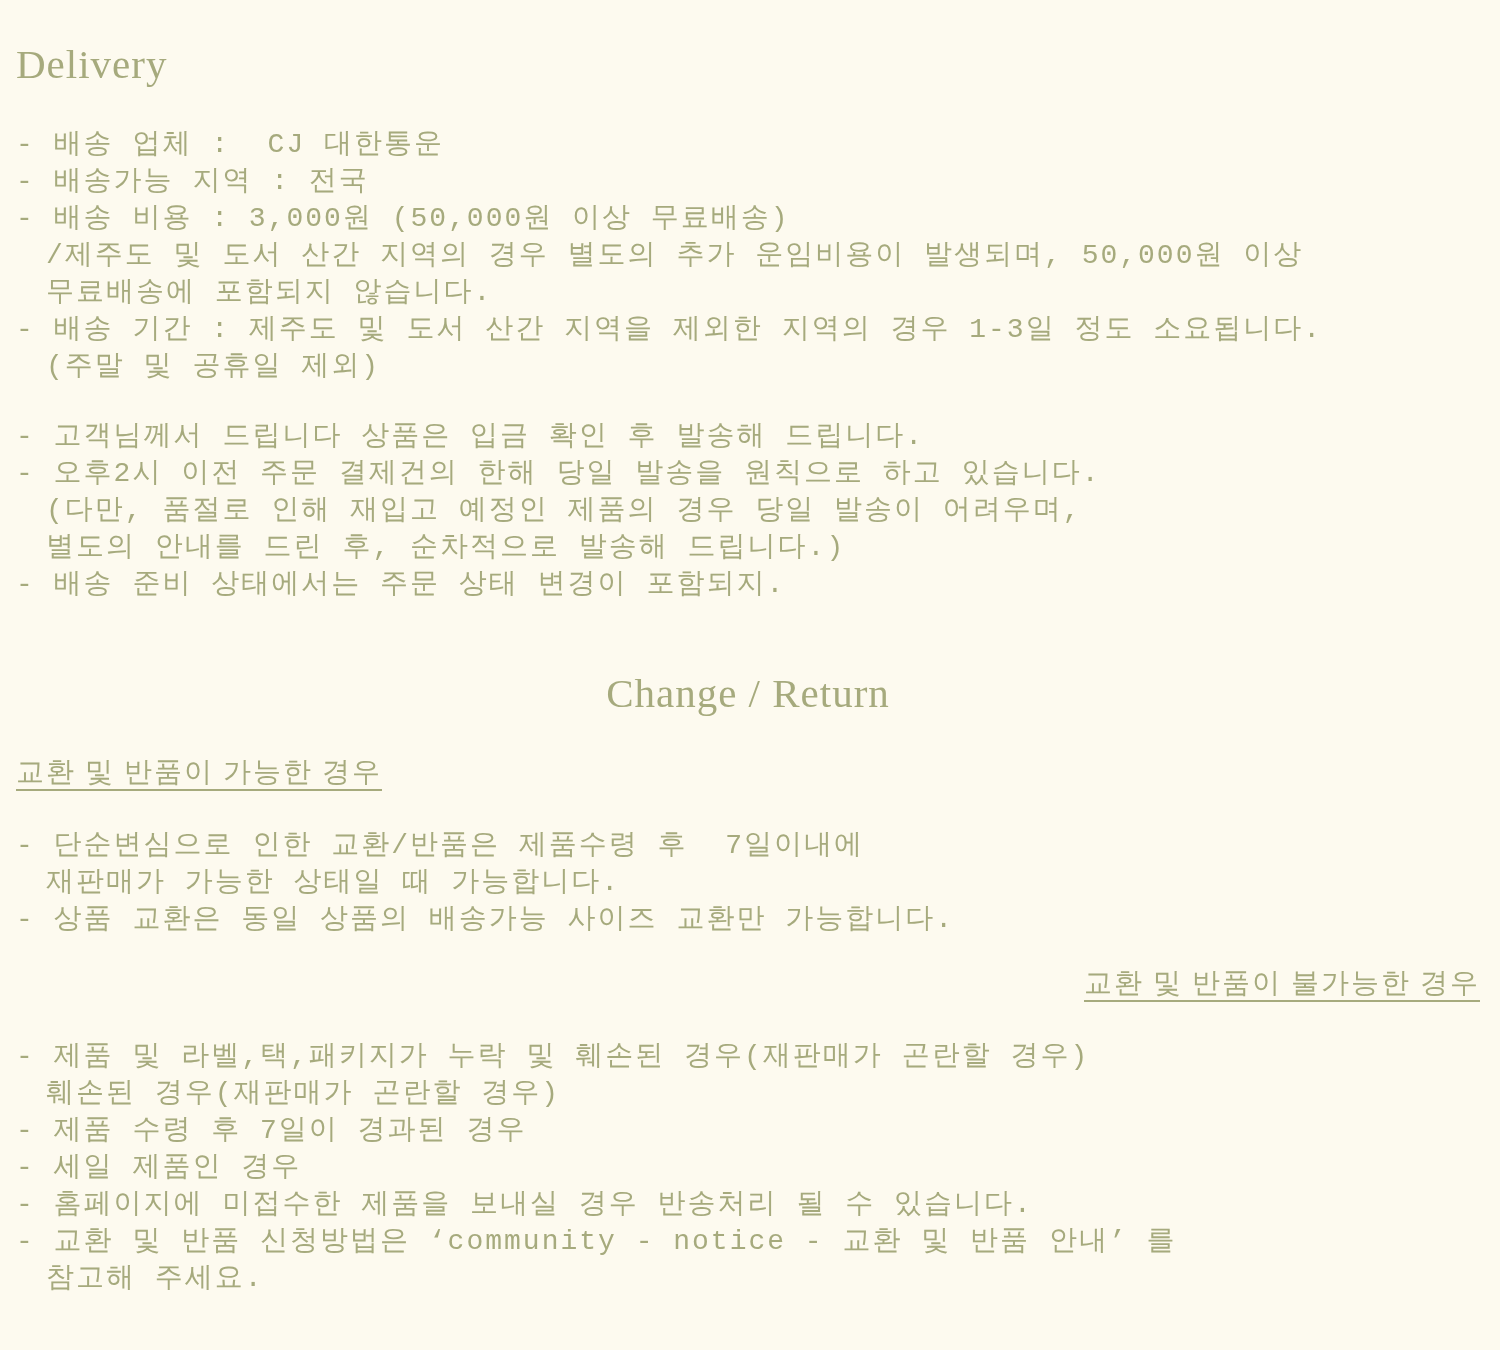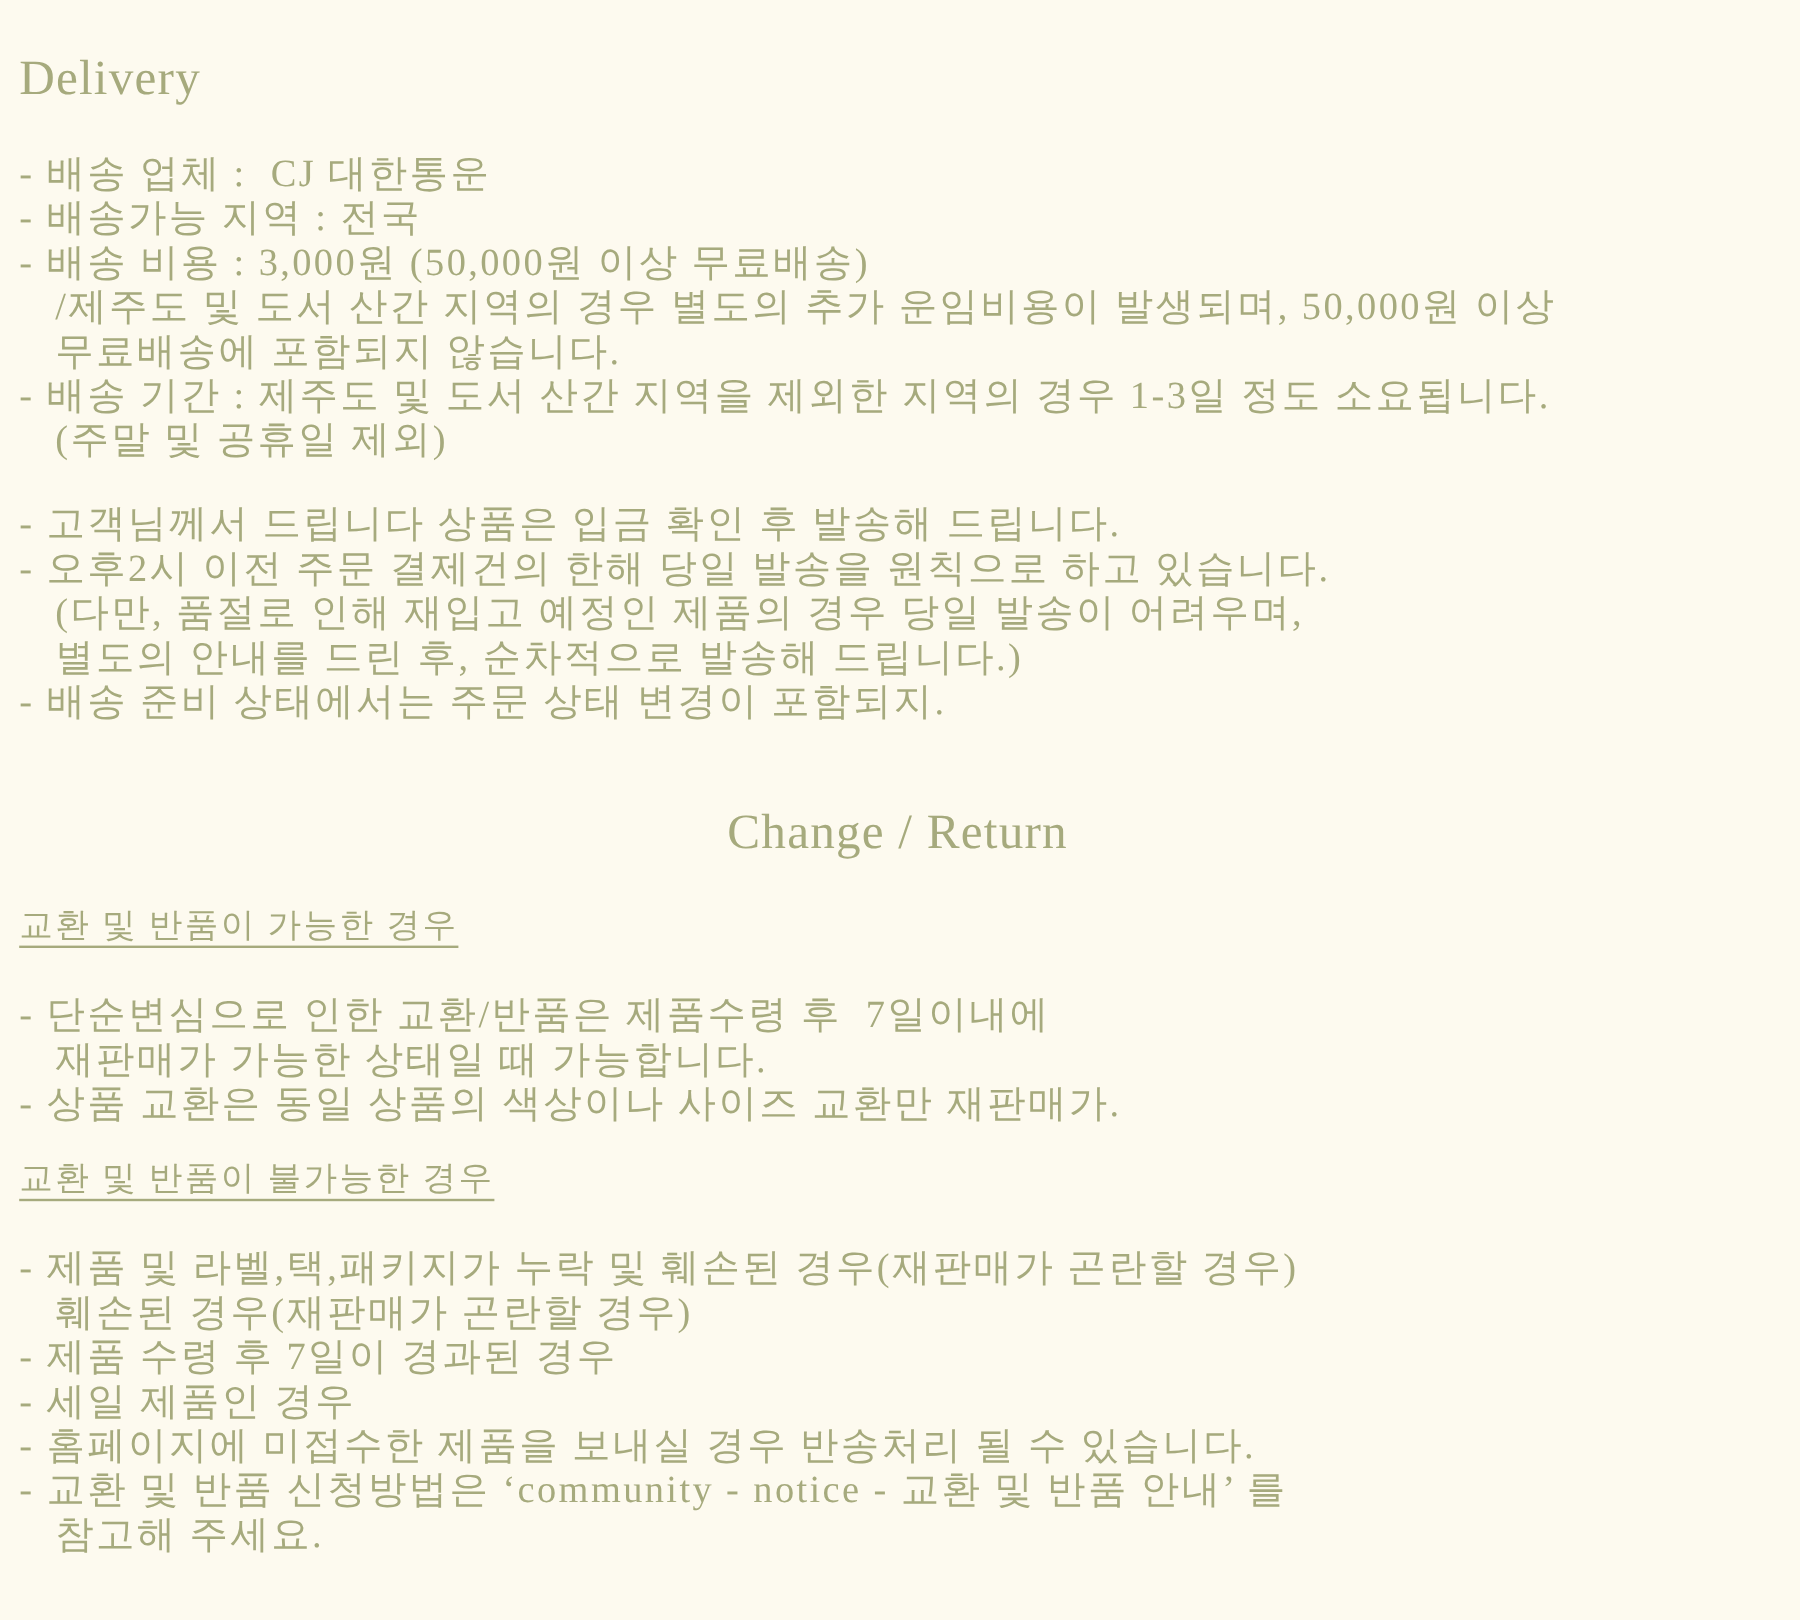--- a/index.html
+++ b/index.html
@@ -23,37 +23,38 @@
   .heading {
     font-size: 41px;
     line-height: 48px;
     font-weight: normal;
     letter-spacing: 1px;
     margin: 0;
   }
   .heading.delivery { margin-bottom: 38px; }
   .heading.change-return { margin-top: 66px; text-align: center; }
   .line {
-    font-size: 32px;
+    font-size: 28px;
     line-height: 37px;
     letter-spacing: 2px;
     white-space: pre-wrap;
+    font-family: Liberation Mono, monospace;
   }
   .cont { padding-left: 30px; }
   .group-gap { height: 33px; }
   .subtitle {
     font-size: 28px;
     line-height: 37px;
     letter-spacing: 2px;
     text-decoration: underline;
     text-underline-offset: 8px;
     text-decoration-thickness: 1.5px;
     margin-top: 36px;
   }
-  .subtitle.second { margin-top: 26px; }
+  .subtitle.second { margin-top: 26px; text-align: right; }
   .sub-lines { margin-top: 37px; }
 </style>
 </head>
 <body>
 
 <div class="page">
 
   <h1 class="heading delivery">Delivery</h1>
 
   <div class="group">
@@ -76,21 +77,21 @@
     <div class="line">- 배송 준비 상태에서는 주문 상태 변경이 포함되지.</div>
   </div>
 
   <h1 class="heading change-return">Change / Return</h1>
 
   <div class="subtitle">교환 및 반품이 가능한 경우</div>
 
   <div class="group sub-lines">
     <div class="line">- 단순변심으로 인한 교환/반품은 제품수령 후  7일이내에</div>
     <div class="line cont">재판매가 가능한 상태일 때 가능합니다.</div>
-    <div class="line">- 상품 교환은 동일 상품의 색상이나 사이즈 교환만 재판매가.</div>
+    <div class="line">- 상품 교환은 동일 상품의 배송가능 사이즈 교환만 가능합니다.</div>
   </div>
 
   <div class="subtitle second">교환 및 반품이 불가능한 경우</div>
 
   <div class="group sub-lines">
     <div class="line">- 제품 및 라벨,택,패키지가 누락 및 훼손된 경우(재판매가 곤란할 경우)</div>
     <div class="line cont">훼손된 경우(재판매가 곤란할 경우)</div>
     <div class="line">- 제품 수령 후 7일이 경과된 경우</div>
     <div class="line">- 세일 제품인 경우</div>
     <div class="line">- 홈페이지에 미접수한 제품을 보내실 경우 반송처리 될 수 있습니다.</div>

